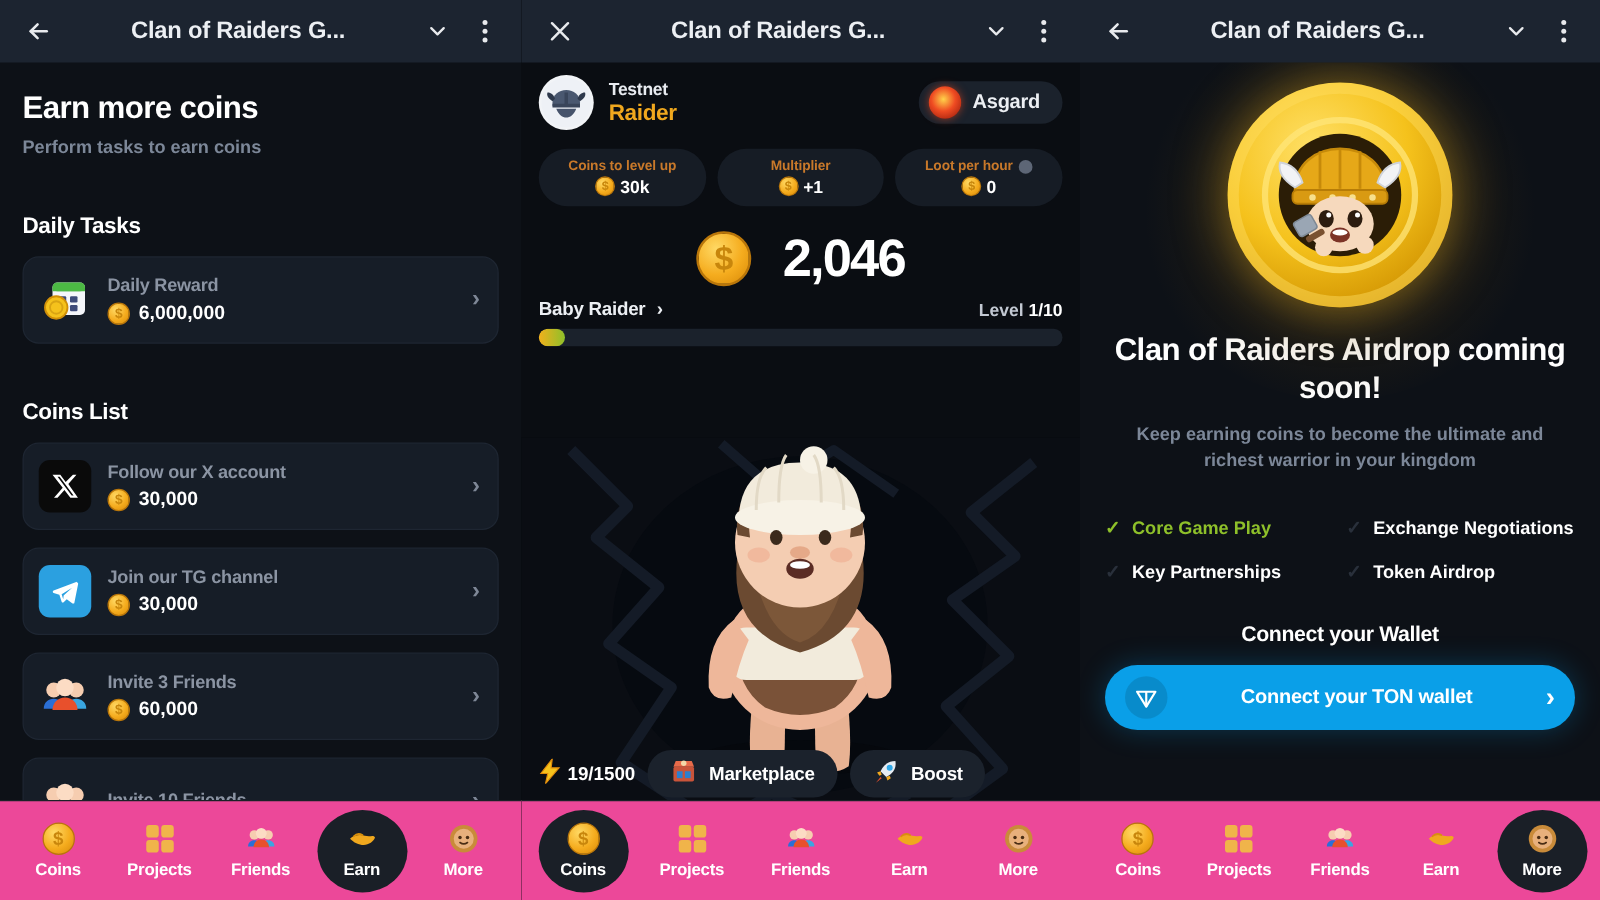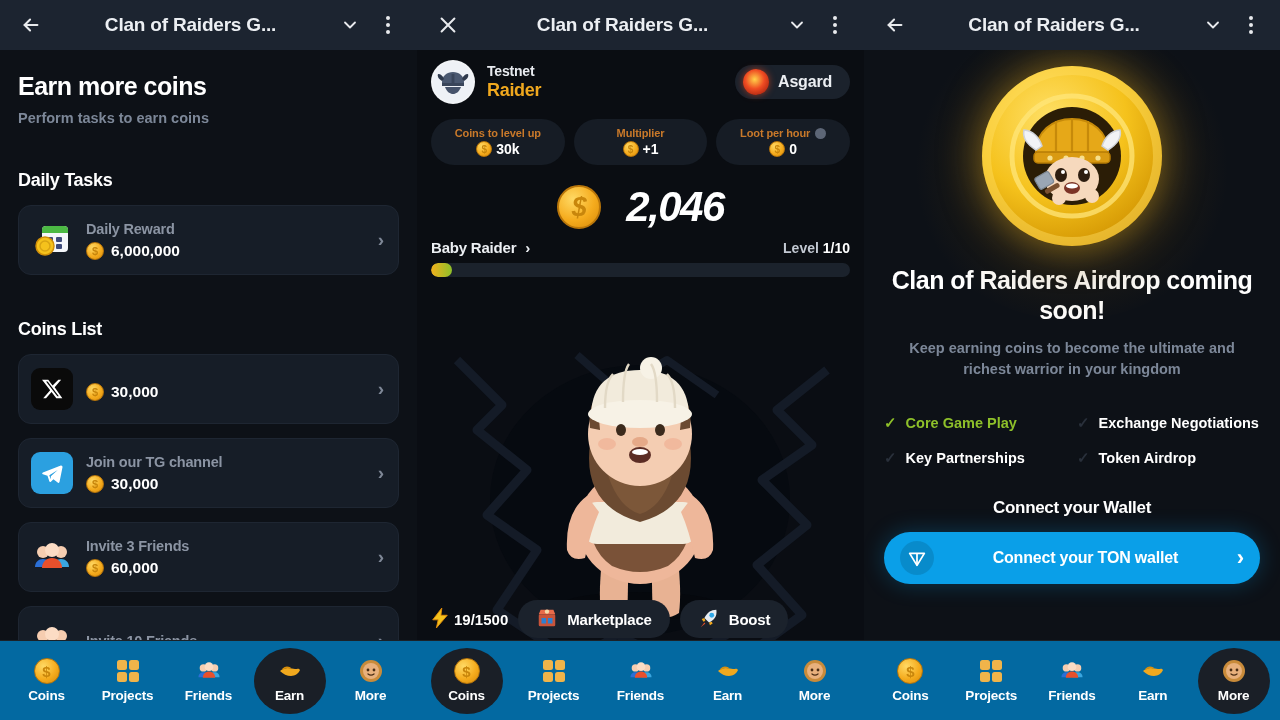--- a/index.html
+++ b/index.html
@@ -43,21 +43,21 @@
   .kebab { display:flex; flex-direction:column; gap:3px; align-items:center; justify-content:center; width:30px; height:30px; }
   .kebab i { width:4px; height:4px; border-radius:50%; background:#e8eaed; display:block; }
 
   
   .pbody { flex:1 1 auto; position:relative; overflow:hidden; }
 
   
   .bottomnav {
     position:absolute; left:0; right:0; bottom:0;
     height:80px;
-    background:#0369a1;
+    background:#ec4899;
     border-top:1px solid #1b2128;
     display:flex; align-items:center; justify-content:space-around;
     padding:0 6px;
     z-index:40;
   }
   .navitem {
     width:72px; height:66px;
     display:flex; flex-direction:column; align-items:center; justify-content:center;
     gap:4px; border-radius:50%;
   }
@@ -129,21 +129,21 @@
 
   .statsrow { display:flex; gap:9px; padding:15px 14px 0 14px; }
   .statpill {
     flex:1 1 0; height:46px; border-radius:23px; background:#161c25;
     display:flex; flex-direction:column; align-items:center; justify-content:center; gap:2px;
   }
   .statpill .slabel { font-size:11px; font-weight:bold; color:#c9792a; letter-spacing:-.1px; display:flex; align-items:center; gap:5px; }
   .statpill .sval { font-size:14px; font-weight:bold; color:#fff; display:flex; align-items:center; gap:4px; }
   .infodot { width:11px; height:11px; border-radius:50%; background:#5d6676; display:inline-block; }
 
-  .balance { display:flex; align-items:center; justify-content:center; gap:25px; margin-top:18px;font-style:italic; }
+  .balance { display:flex; align-items:center; justify-content:center; gap:25px; margin-top:18px; }
   .balance .bnum { font-size:42px; font-weight:bold; letter-spacing:-1.5px; color:#fff; }
 
   .lvlrow { display:flex; align-items:center; justify-content:space-between; padding:8px 14px 0 14px; }
   .lvlrow .lname { font-size:15px; font-weight:bold; color:#eceff3; display:flex; align-items:center; gap:9px; letter-spacing:-.2px; }
   .lvlrow .lval { font-size:14px; font-weight:bold; color:#c2c8d2; }
   .lvlrow .lval b { color:#fff; }
   .pbar { margin:7px 14px 0 14px; height:14px; border-radius:7px; background:#1b222c; overflow:hidden; }
   .pbar i { display:block; height:100%; width:5%; border-radius:7px;
     background:linear-gradient(90deg,#f2b01c,#8ec02a); }
 
@@ -261,20 +261,21 @@
 
         <h2>Coins List</h2>
 
         <div class="taskcard">
           <div class="taskicon" style="background:#0a0a0a;display:flex;align-items:center;justify-content:center;">
             <svg width="22" height="22" viewBox="0 0 24 24" fill="#fff">
                 <path d="M18.9 2H22l-7.1 8.1L23.3 22h-6.6l-5.2-6.8L5.5 22H2.4l7.6-8.7L1.1 2h6.8l4.7 6.2L18.9 2zm-1.1 18h1.7L7.3 3.8H5.5L17.8 20z"></path>
               </svg>
           </div>
           <div class="taskmeta">
+            <div class="tname">Follow our X account</div>
             <div class="tamt">
               <span class="coin c18"></span>
               <span>30,000</span>
             </div>
           </div>
           <div class="chev">›</div>
         </div>
 
         <div class="taskcard">
           <div class="taskicon" style="background:#2ba0e0;display:flex;align-items:center;justify-content:center;">

